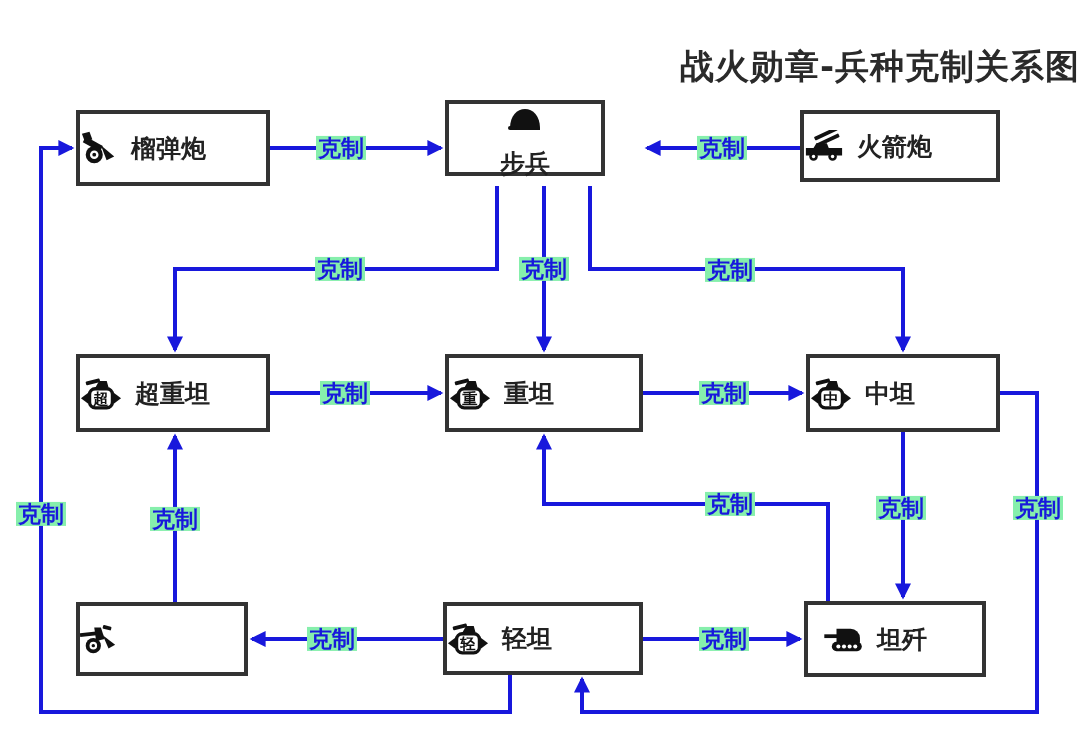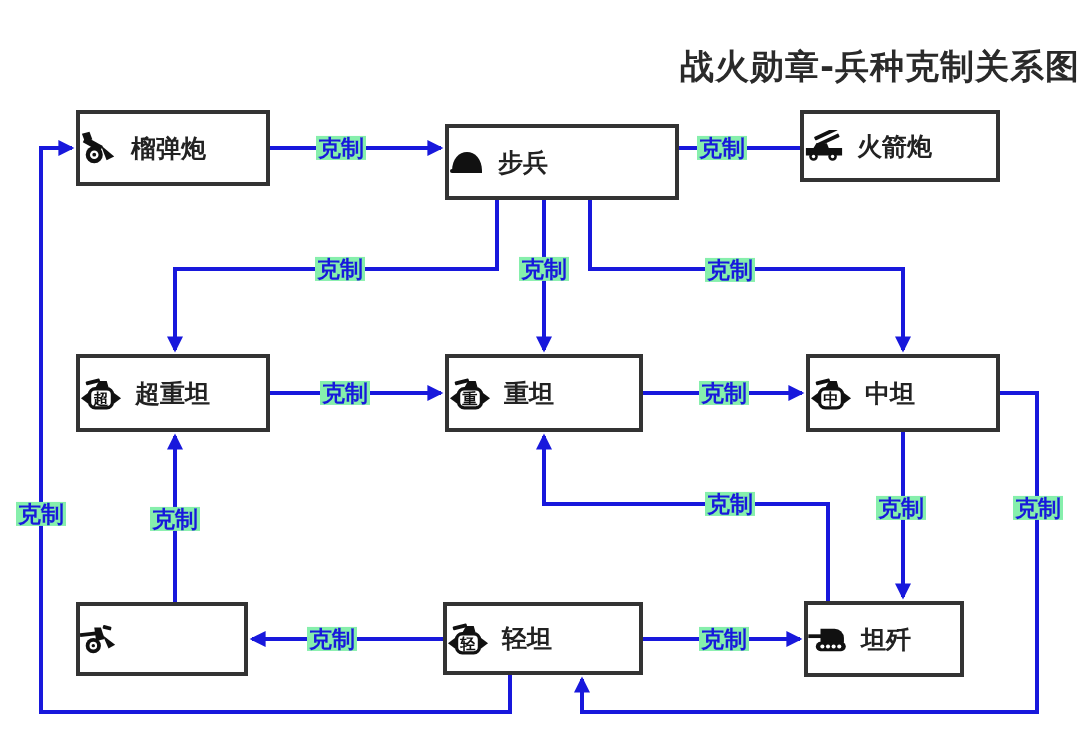--- a/index.html
+++ b/index.html
@@ -80,21 +80,21 @@
               <polygon points="6,5 24,15 21,21 3,11"></polygon>
               <path d="M22 14 L36 26 L28 30 Z"></path>
               <circle cx="15" cy="24" r="9"></circle>
               <circle cx="15" cy="24" r="4.5" fill="#fff"></circle>
               <circle cx="15" cy="24" r="2"></circle>
             </g>
           </svg>
         </span>
         <span class="label">榴弹炮</span>
       </div>
-      <div class="node" style="left: 445px; top: 124px; width: 234px; height: 76px;">
+      <div class="node" style="left: 445px; top: 100px; width: 160px; height: 76px; flex-direction: column;">
         <span class="icon">
           <svg width="36" height="30" viewBox="0 0 36 30">
             <path fill="#111" d="M3 24 C3 12 10 5 18 5 C26 5 33 12 33 24 L33 26 L3 26 Z"></path>
             <rect x="1" y="22" width="9" height="4" rx="2" fill="#111"></rect>
           </svg>
         </span>
         <span class="label">步兵</span>
       </div>
       <div class="node" style="left: 800px; top: 110px; width: 200px; height: 72px;">
         <span class="icon">
@@ -180,21 +180,21 @@
               <path d="M16 12 L30 12 L28 5 L20 5 Z"></path>
               <polygon points="1,23 9,17 9,29"></polygon>
               <polygon points="43,23 35,17 35,29"></polygon>
             </g>
             <rect x="10" y="13" width="24" height="20" rx="6" fill="#fff" stroke="#111" stroke-width="3.5"></rect>
             <text x="22" y="29" text-anchor="middle" font-size="16" font-weight="700" fill="#111">轻</text>
           </svg>
         </span>
         <span class="label">轻坦</span>
       </div>
-      <div class="node" style="left: 804px; top: 601px; width: 160px; height: 76px;">
+      <div class="node" style="left: 804px; top: 601px; width: 182px; height: 76px; padding-left: 16px;">
         <span class="icon">
           <svg width="40" height="30" viewBox="0 0 42 32">
             <g fill="#111">
               <rect x="0" y="11" width="15" height="4"></rect>
               <path d="M13 5 L28 5 A10 10 0 0 1 38 15 L38 20 L13 20 Z"></path>
               <rect x="8" y="19" width="32" height="10" rx="5"></rect>
               <circle cx="15" cy="24" r="2.2" fill="#fff"></circle>
               <circle cx="21" cy="24" r="2.2" fill="#fff"></circle>
               <circle cx="27" cy="24" r="2.2" fill="#fff"></circle>
               <circle cx="33" cy="24" r="2.2" fill="#fff"></circle>

